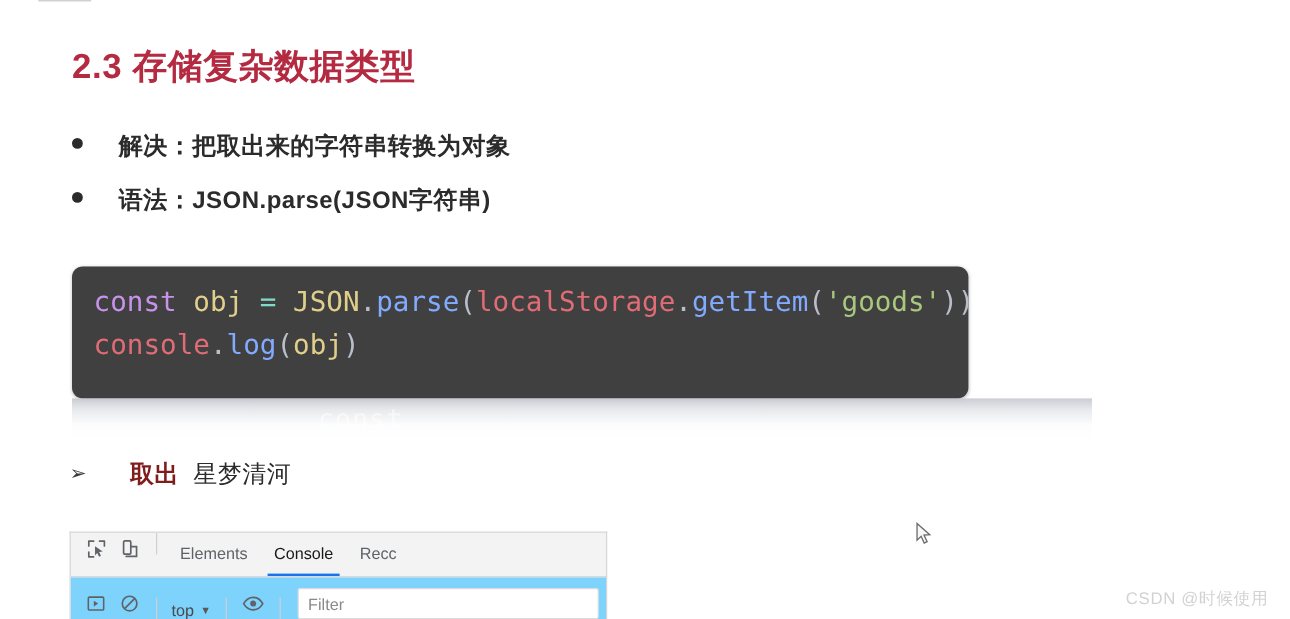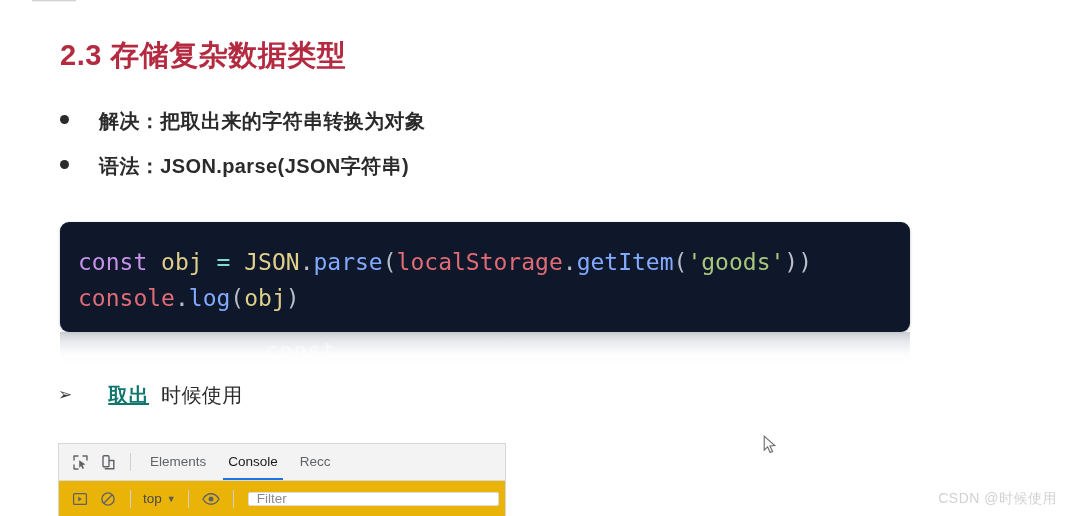--- a/index.html
+++ b/index.html
@@ -63,24 +63,24 @@
     font-size: 20px;
     font-weight: bold;
     color: #2b2b2b;
     letter-spacing: .4px;
   }
 
   
   #code-block {
     position: absolute;
     left: 60px; top: 222px;
-    width: 850px; height: 110px;
-    background: #0f172a;
+    width: 747px; height: 110px;
+    background: #404040;
     border-radius: 9px;
-    padding: 22px 0 0 18px;
+    padding: 12px 0 0 18px;
     overflow: hidden;
     box-shadow: 0 1px 3px rgba(0,0,0,.25);
   }
   #code-block pre {
     margin: 0;
     font-family: "DejaVu Sans Mono", "Liberation Mono", monospace;
     font-size: 23px;
     line-height: 36px;
     color: #d8dbe2;
     white-space: pre;
@@ -130,42 +130,41 @@
     margin-right: 24px;
     position: relative;
     top: -2px;
   }
   .arrow-text {
     font-size: 20px;
     color: #2b2b2b;
     letter-spacing: .4px;
   }
   .arrow-text.hl {
-    color: #0f766e;
+    color: #7f1d1d;
     font-weight: bold;
     margin: 0 12px;
-    text-decoration: underline;
   }
 
   
   #devtools {
     position: absolute;
     left: 58px; top: 443px;
     width: 448px; height: 73px;
     background: #f3f3f3;
     border: 1px solid #d6d6d6;
     border-bottom: none;
     overflow: hidden;
   }
   #dt-tabbar {
     position: relative;
     height: 37px;
     background: #f3f3f3;
     display: flex;
-    align-items: center;
+    align-items: flex-start;
     border-bottom: 1px solid #d9d9d9;
     padding-left: 7px;
   }
   .dt-icon-btn {
     width: 28px; height: 26px;
     display: flex; align-items: center; justify-content: center;
     flex: none;
   }
   .dt-sep {
     width: 1px; height: 18px;
@@ -188,38 +187,38 @@
   }
   .dt-tab.active::after {
     content: "";
     position: absolute;
     left: 6px; right: 6px; bottom: 0;
     height: 2px;
     background: #1a73e8;
   }
   #dt-toolbar {
     height: 35px;
-    background: #eab308;
-    display: flex;
-    align-items: center;
+    background: #7dd3fc;
+    display: flex;
+    align-items: flex-end;
     padding-left: 7px;
   }
   #dt-ctx {
     font-size: 13.5px;
     color: #4a4a4a;
     display: flex;
     align-items: center;
     gap: 5px;
     padding: 0 4px;
     flex: none;
   }
   #dt-ctx .caret { font-size: 9px; color: #5a5a5a; }
   #dt-filter {
     flex: 1;
-    height: 14px;
+    height: 26px;
     margin-left: 6px;
     margin-right: 6px;
     background: #ffffff;
     border: 1px solid #dcdcdc;
     border-radius: 2px;
     display: flex;
     align-items: center;
     padding-left: 8px;
   }
   #dt-filter span {
@@ -267,21 +266,21 @@
     <pre><span class="tk-kw">const</span> <span class="tk-var">obj</span> <span class="tk-op">=</span> <span class="tk-cls">JSON</span><span class="tk-pn">.</span><span class="tk-fn">parse</span><span class="tk-pn">(</span><span class="tk-obj">localStorage</span><span class="tk-pn">.</span><span class="tk-fn">getItem</span><span class="tk-pn">(</span><span class="tk-str">'goods'</span><span class="tk-pn">))</span>
 <span class="tk-obj">console</span><span class="tk-pn">.</span><span class="tk-fn">log</span><span class="tk-pn">(</span><span class="tk-var">obj</span><span class="tk-pn">)</span></pre>
   </div>
 
   <div id="code-fade"></div>
   <div id="code-fade-ghost">const</div>
 
   <div id="arrow-row">
     <span id="arrow-glyph">➢</span>
     <span class="arrow-text hl">取出</span>
-    <span class="arrow-text">时候使用</span>
+    <span class="arrow-text">星梦清河</span>
   </div>
 
   <div id="devtools">
 
     <div id="dt-tabbar">
 
       <div class="dt-icon-btn">
         <svg width="17" height="17" viewBox="0 0 17 17" fill="none">
           <path d="M2 2h4M2 2v4M15 2h-4M15 2v4M2 15h4M2 15v-4" stroke="#5f6368" stroke-width="1.4" stroke-linecap="round"></path>
           <path d="M7.2 6.3l6.4 4.3-3.0.5 1.5 3.1-1.5.8-1.6-3.1-1.8 2.1z" fill="#5f6368"></path>

